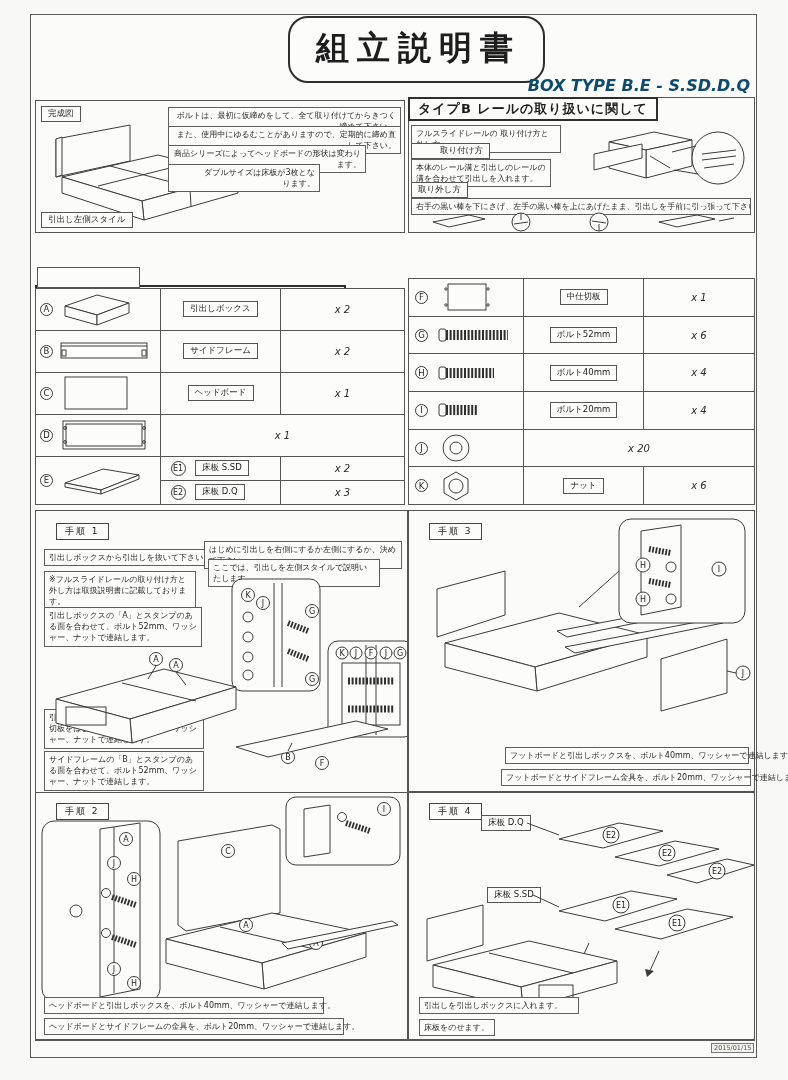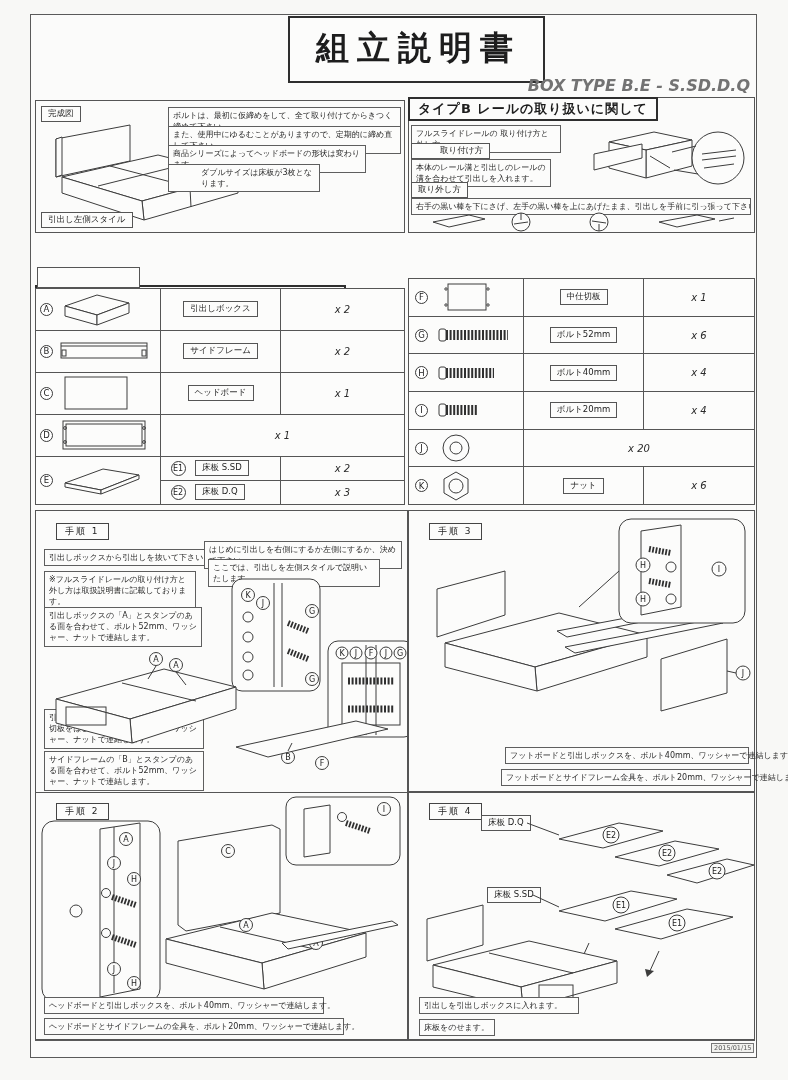--- a/index.html
+++ b/index.html
@@ -4,21 +4,21 @@
 <style>
   * { margin:0; padding:0; box-sizing:border-box; }
   html,body { background:#e9e9e7; }
   body { font-family:"DejaVu Sans","Liberation Sans",sans-serif; color:#1d1d1d; }
   .page { position:relative; width:788px; height:1080px; background:#f8f8f6; overflow:hidden; }
   .frame { position:absolute; left:30px; top:14px; width:727px; height:1044px; border:1px solid #5a5a5a; background:#fbfbfa; }
   .abs { position:absolute; }
   .bx { border:1px solid #555; background:#fcfcfb; }
   .bx2 { border:2px solid #2e2e2e; background:#fcfcfb; }
   .title { font-size:33px; font-weight:bold; letter-spacing:8px; padding:8px 22px 10px 26px; }
-  .subtitle { font-style:italic; font-weight:bold; font-size:16px; color:#737373; }
+  .subtitle { font-style:italic; font-weight:bold; font-size:16px; color:#0c4a6e; }
   .panel { position:absolute; border:1px solid #555; background:#fbfbfa; }
   .tag { display:inline-block; border:1px solid #555; background:#fcfcfb; font-size:8.5px; padding:1px 6px; white-space:nowrap; }
   .note { position:absolute; border:1px solid #5e5e5e; background:#fcfcfb; font-size:8px; line-height:1.4; padding:2px 4px; color:#2a2a2a; }
   .banner { font-size:14px; font-weight:bold; letter-spacing:1px; padding:3px 10px;margin-top:48px; }
   .circ { display:inline-flex; width:13px; height:13px; min-width:13px; border:1px solid #3a3a3a; border-radius:50%; align-items:center; justify-content:center; font-size:8.5px; background:#fff; font-style:normal; }
   .circ.sm { width:15px; height:15px; min-width:15px; font-size:8px; }
   
   .ptable { position:absolute; border:1px solid #555; background:#fcfcfb; display:flex; flex-direction:column; }
   .prow { display:flex; border-bottom:1px solid #555; flex:1; }
   .prow:last-child { border-bottom:none; }
@@ -38,24 +38,24 @@
   .steptag { position:absolute; border:1px solid #444; background:#fcfcfb; font-size:9px; padding:1px 8px; letter-spacing:2px; }
   .footer-line { position:absolute; left:35px; top:1040px; width:720px; border-top:1px solid #5a5a5a; }
   .date { position:absolute; border:1px solid #777; font-size:6.5px; padding:0 2px; color:#555; background:#f2f2ef; }
 </style>
 </head>
 <body>
 
 <div class="page">
   <div class="frame"></div>
 
-  <div class="abs bx2 title" style="left:288px; top:16px;">組立説明書</div>
+  <div class="abs bx2 title" style="left:288px; top:16px;border-radius:20px;">組立説明書</div>
   <div class="abs subtitle" style="right:38px; top:76px;">BOX TYPE B.E - S.SD.D.Q</div>
 
-  <div class="panel" style="left:35px; top:100px; width:370px; height:133px;">
+  <div class="panel" style="left:35px; top:100px; width:370px; height:133px;text-align:right;">
     <span class="tag abs" style="left:5px; top:5px;">完成図</span>
     <svg class="abs" style="left:2px; top:18px;" width="215" height="112" viewBox="0 0 215 112">
       <polygon class="fw" points="18,58 18,20 92,6 92,42"></polygon>
       <polygon class="fw" points="18,20 24,18 24,56 18,58"></polygon>
       <polygon class="fw" points="24,58 120,36 200,56 104,82"></polygon>
       <line class="ln" x1="72" y1="47" x2="152" y2="68"></line>
       <line class="ln" x1="60" y1="67" x2="160" y2="42"></line>
       <polygon class="fw" points="104,82 200,56 200,74 106,101"></polygon>
       <polygon class="fw" points="24,58 104,82 106,101 24,74"></polygon>
       <line class="ln" x1="152" y1="69" x2="153" y2="88"></line>

